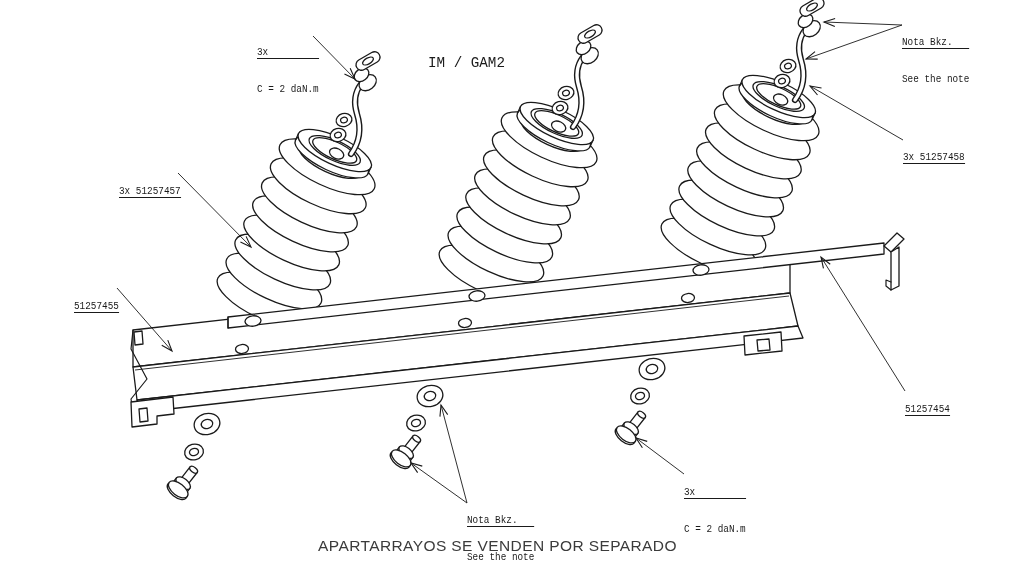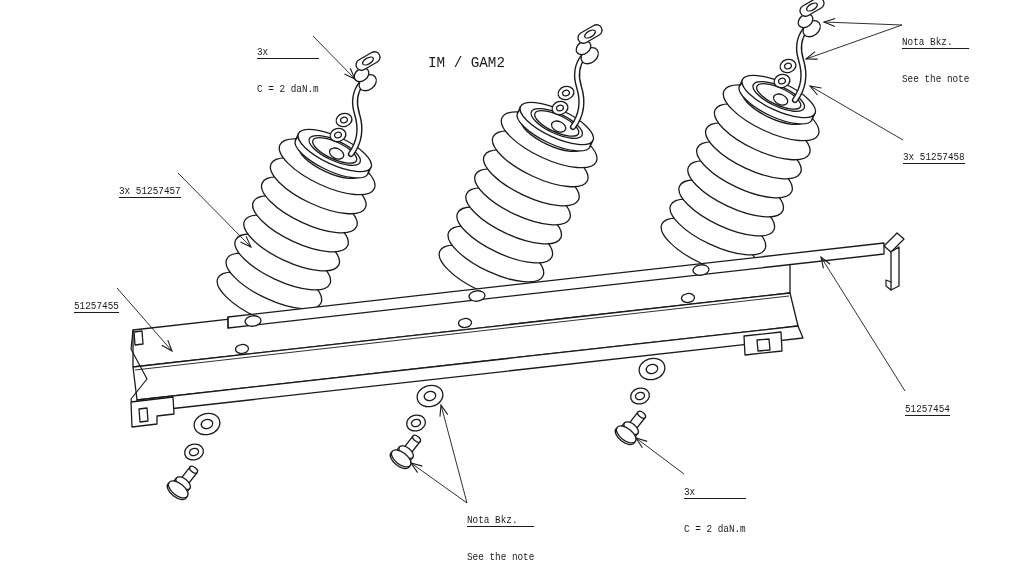--- a/index.html
+++ b/index.html
@@ -220,13 +220,14 @@
   <div class="tech" style="left:467px;top:490px">
     <span class="rule">Nota Bkz.</span>
     <span>See the note</span>
   </div>
 
   <div class="tech" style="left:684px;top:462px">
     <span class="rule">3x</span>
     <span>C = 2 daN.m</span>
   </div>
 
+  <div class="caption">APARTARRAYOS SE VENDEN POR SEPARADO</div>
 </div>
 
 </body></html>

